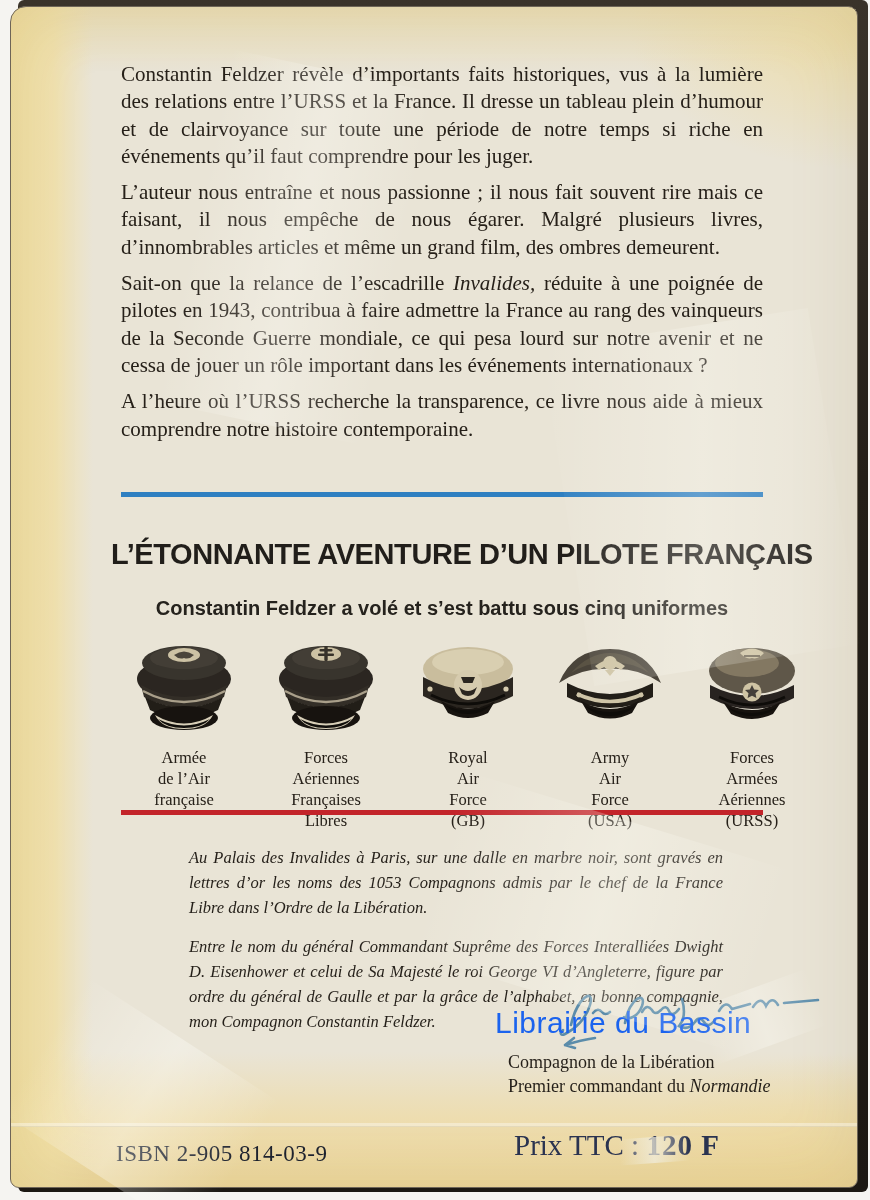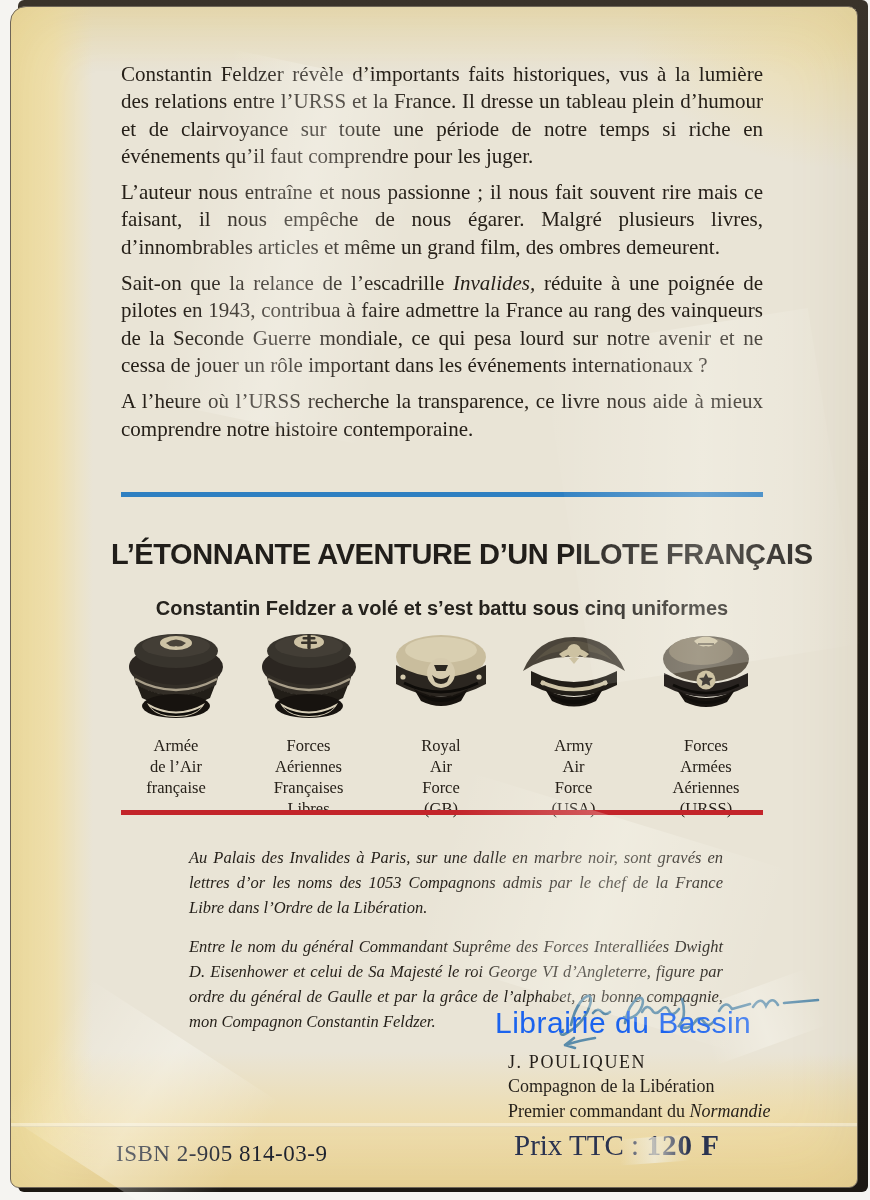--- a/index.html
+++ b/index.html
@@ -63,21 +63,21 @@
     font-family:"Liberation Sans", sans-serif;font-weight:700;font-size:29px;
     letter-spacing:-0.4px;color:#211e1a;white-space:nowrap;
   }
   .subtitle{
     position:absolute;left:90px;top:590px;width:682px;margin:0;text-align:center;
     font-family:"Liberation Sans", sans-serif;font-weight:700;font-size:20px;color:#25221d;
   }
 
   
   .uniforms{position:absolute;left:102px;top:620px;width:656px;display:flex;justify-content:space-between;}
-  .uniform{width:126px;text-align:center;margin:0;}
+  .uniform{width:126px;text-align:center;margin:12px;}
   .uniform svg{display:block;margin:0 auto;}
   .uniform figcaption{
     margin-top:9px;font-size:16.5px;line-height:1.27;white-space:pre-line;color:#262019;
   }
 
   
   .quote{
     position:absolute;left:178px;top:838px;width:534px;
     font-style:italic;font-size:16.5px;line-height:1.52;text-align:justify;color:#241f19;
   }
@@ -249,21 +249,20 @@
         <path d="M178 32 q7 -12 13 -2 l18 -5"></path>
         <path d="M212 28 q8 -12 13 -1 q6 -11 12 -1"></path>
         <path d="M243 24 l34 -3"></path>
         <path d="M24 66 q16 -5 30 -7 M24 66 l9 -7 M24 66 l10 3"></path>
       </g>
     </svg>
 
     <div class="watermark">Librairie du Bassin</div>
 
     <div class="credit">
-      <div class="credit-name">J. POULIQUEN</div>
       <div>Compagnon de la Libération</div>
       <div><span>Premier commandant du </span><em>Normandie</em></div>
     </div>
 
     <div class="footer-isbn">ISBN 2-905 814-03-9</div>
     <div class="footer-price"><span>Prix TTC : </span><b>120 F</b></div>
 
     <div class="glare g1"></div>
     <div class="glare g2"></div>
     <div class="glare g3"></div>

